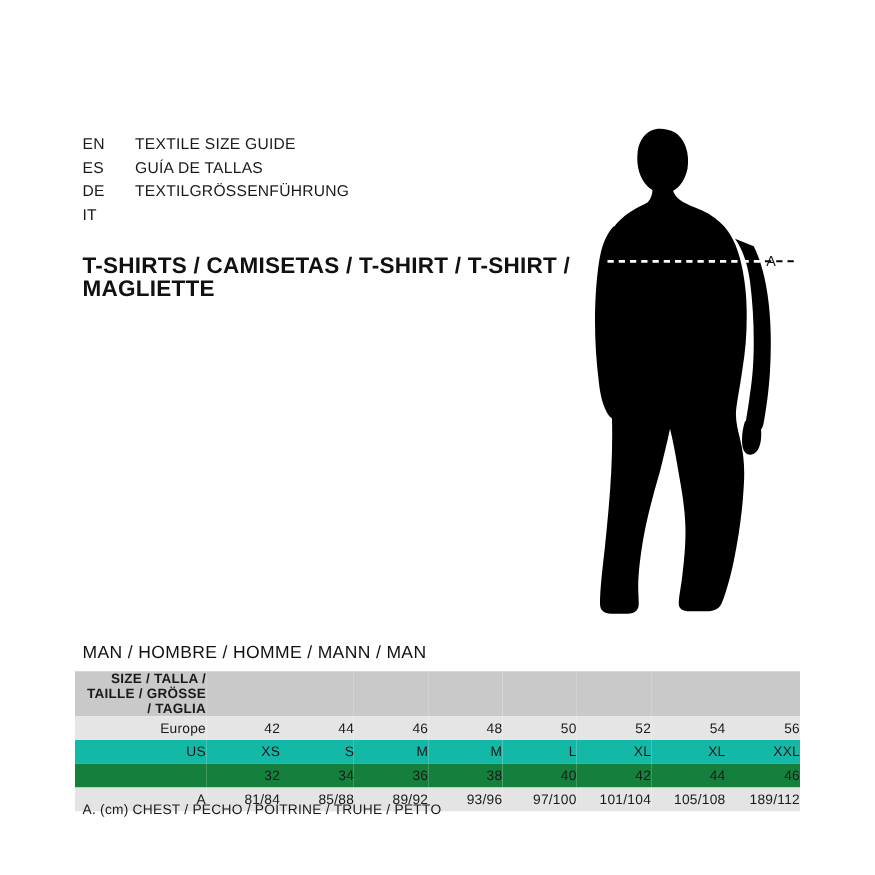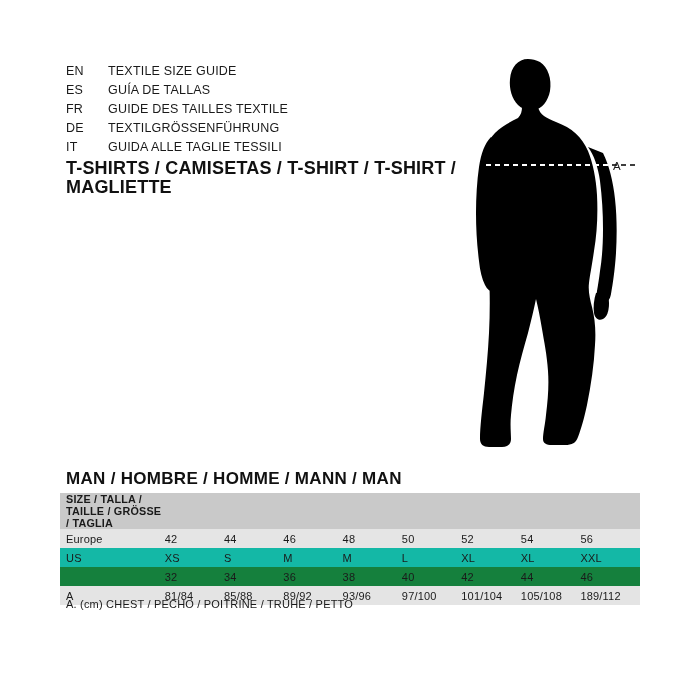--- a/index.html
+++ b/index.html
@@ -11,20 +11,21 @@
     height: 700px;
     background: #ffffff;
     font-family: "Liberation Sans", sans-serif;
     color: #1a1a1a;
     overflow: hidden;
   }
   .page {
     position: relative;
     width: 700px;
     height: 636px;
+    margin-top: 44px;
   }
 
   
   .lang-block {
     position: absolute;
     left: 66px;
     top: 64px;
     width: 400px;
   }
   .lang-row {
@@ -76,37 +77,37 @@
     font-size: 11.5px;
     color: #1a1a1a;
     letter-spacing: 0.3px;
   }
 
   
   .table-title {
     position: absolute;
     left: 66px;
     top: 469px;
-    font-size: 17px;
-    font-weight: bold;
+    font-size: 14px;
+    font-weight: normal;
     letter-spacing: 0.3px;
     color: #111111;
   }
   .size-table {
     position: absolute;
     left: 60px;
     top: 493px;
     width: 580px;
     border-collapse: collapse;
     font-size: 11px;
     color: #1a1a1a;
   }
   .size-table th,
   .size-table td {
-    text-align: left;
+    text-align: right;
     padding: 0;
     height: 19px;
     vertical-align: middle;
     font-weight: normal;
     letter-spacing: 0.2px;
   }
   .size-table thead th {
     background: #c9c9c9;
     font-weight: bold;
     font-size: 10.8px;
@@ -151,30 +152,25 @@
   <div class="lang-block">
     <div class="lang-row">
       <span class="lang-code">EN</span>
       <span class="lang-text">TEXTILE SIZE GUIDE</span>
     </div>
     <div class="lang-row">
       <span class="lang-code">ES</span>
       <span class="lang-text">GUÍA DE TALLAS</span>
     </div>
     <div class="lang-row">
-      <span class="lang-code">FR</span>
-      <span class="lang-text">GUIDE DES TAILLES TEXTILE</span>
-    </div>
-    <div class="lang-row">
       <span class="lang-code">DE</span>
       <span class="lang-text">TEXTILGRÖSSENFÜHRUNG</span>
     </div>
     <div class="lang-row">
       <span class="lang-code">IT</span>
-      <span class="lang-text">GUIDA ALLE TAGLIE TESSILI</span>
     </div>
   </div>
 
   <div class="category-block">
     <div class="category-line">T-SHIRTS / CAMISETAS / T-SHIRT / T-SHIRT / MAGLIETTE</div>
   </div>
 
   <div class="figure-wrap">
     <svg width="210" height="400" viewBox="0 0 210 400" xmlns="http://www.w3.org/2000/svg" aria-hidden="true">
       <g fill="#000000">

